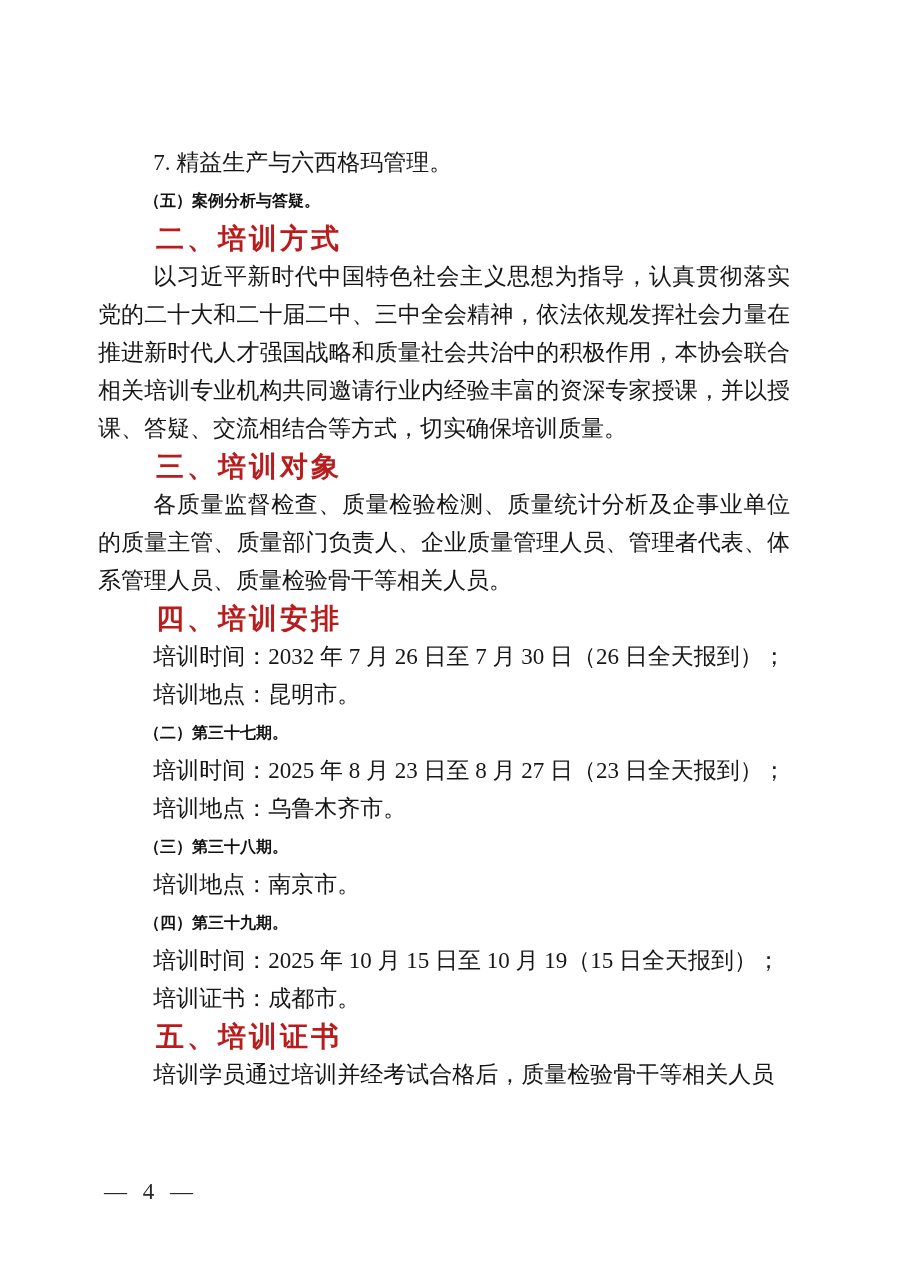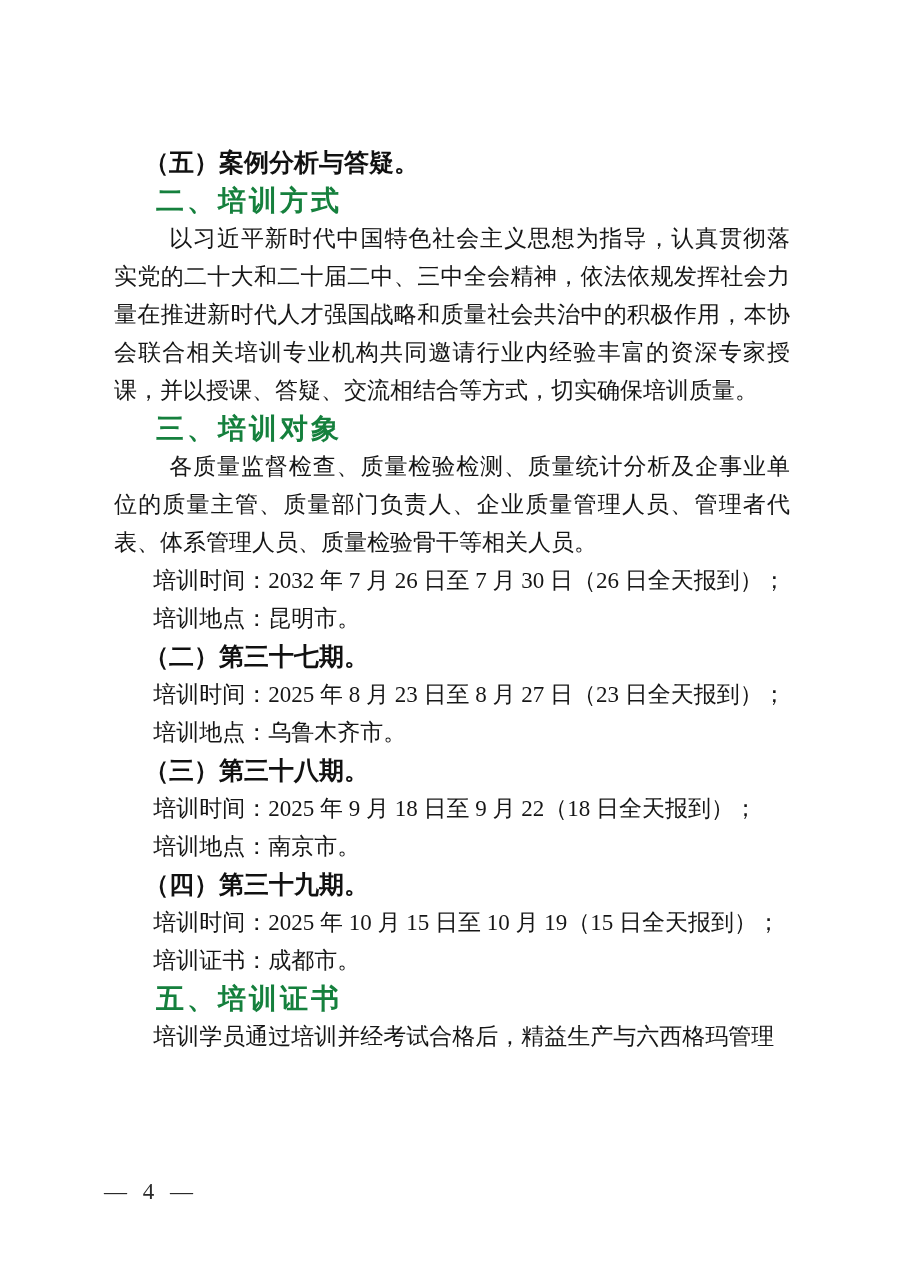--- a/index.html
+++ b/index.html
@@ -31,64 +31,64 @@
   .indent {
     text-indent: 2.4em;
   }
   .nowrap {
     white-space: nowrap;
   }
   .jst {
     text-align: justify;
     text-justify: inter-ideograph;
     text-indent: 2.4em;
-    margin-left: 16px;
   }
   .h1 {
     font-family: "Liberation Sans", "DejaVu Sans", sans-serif;
     font-weight: 700;
     font-size: 28px;
     letter-spacing: 3px;
     padding-left: 58px;
-    color: #15803d;
+    color: #b91c1c;
   }
   .h2 {
     font-weight: 700;
-    font-size: 25px;
+    font-size: 16px;
     padding-left: 46px;
     color: #111111;
   }
   .footer {
     position: absolute;
     left: 104px;
     top: 1176px;
     font-size: 23px;
     line-height: 32px;
     letter-spacing: 5px;
     color: #2a2a2a;
   }
 </style>
 </head>
 <body>
 
 <div class="page">
   <div class="doc">
+    <p class="blk indent">7. 精益生产与六西格玛管理。</p>
     <p class="blk h2">（五）案例分析与答疑。</p>
     <p class="blk h1">二、培训方式</p>
     <p class="blk jst">以习近平新时代中国特色社会主义思想为指导，认真贯彻落实党的二十大和二十届二中、三中全会精神，依法依规发挥社会力量在推进新时代人才强国战略和质量社会共治中的积极作用，本协会联合相关培训专业机构共同邀请行业内经验丰富的资深专家授课，并以授课、答疑、交流相结合等方式，切实确保培训质量。</p>
     <p class="blk h1">三、培训对象</p>
     <p class="blk jst">各质量监督检查、质量检验检测、质量统计分析及企事业单位的质量主管、质量部门负责人、企业质量管理人员、管理者代表、体系管理人员、质量检验骨干等相关人员。</p>
+    <p class="blk h1">四、培训安排</p>
     <p class="blk indent nowrap">培训时间：2032 年 7 月 26 日至 7 月 30 日（26 日全天报到）；</p>
     <p class="blk indent">培训地点：昆明市。</p>
     <p class="blk h2">（二）第三十七期。</p>
     <p class="blk indent nowrap">培训时间：2025 年 8 月 23 日至 8 月 27 日（23 日全天报到）；</p>
     <p class="blk indent">培训地点：乌鲁木齐市。</p>
     <p class="blk h2">（三）第三十八期。</p>
-    <p class="blk indent nowrap">培训时间：2025 年 9 月 18 日至 9 月 22（18 日全天报到）；</p>
     <p class="blk indent">培训地点：南京市。</p>
     <p class="blk h2">（四）第三十九期。</p>
     <p class="blk indent nowrap">培训时间：2025 年 10 月 15 日至 10 月 19（15 日全天报到）；</p>
     <p class="blk indent">培训证书：成都市。</p>
     <p class="blk h1">五、培训证书</p>
-    <p class="blk indent">培训学员通过培训并经考试合格后，精益生产与六西格玛管理</p>
+    <p class="blk indent">培训学员通过培训并经考试合格后，质量检验骨干等相关人员</p>
   </div>
   <div class="footer">— 4 —</div>
 </div>
 
 </body></html>

